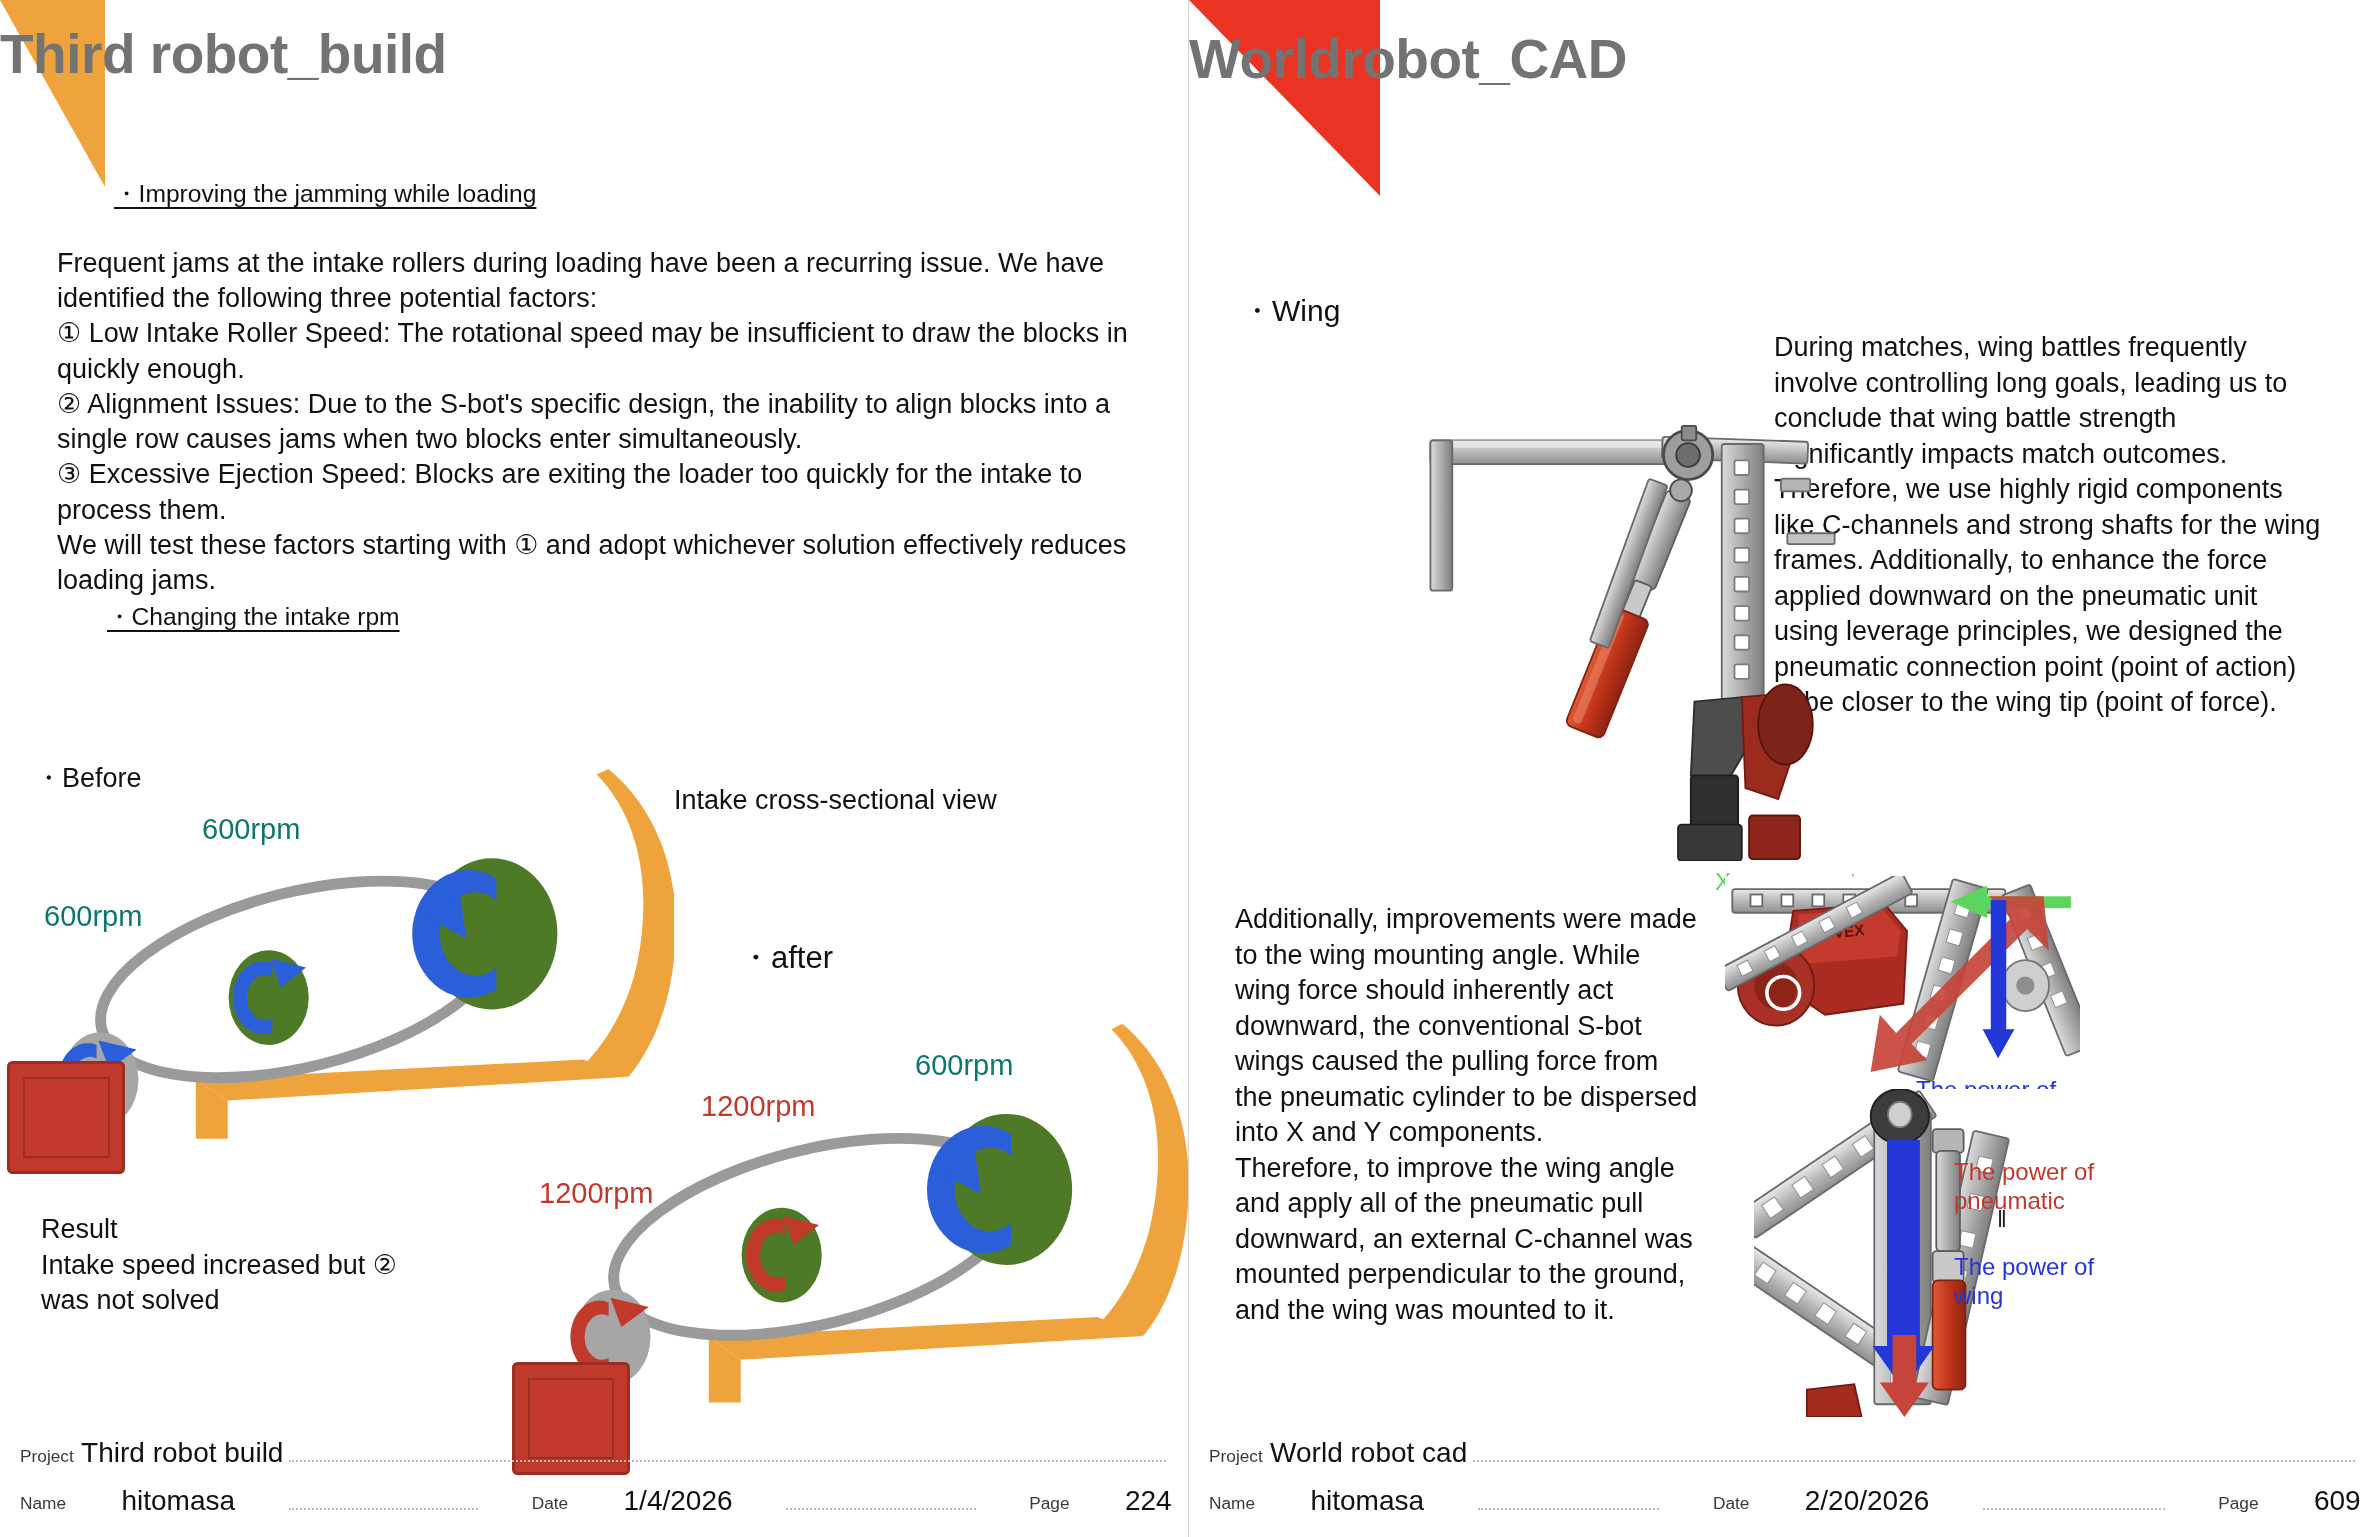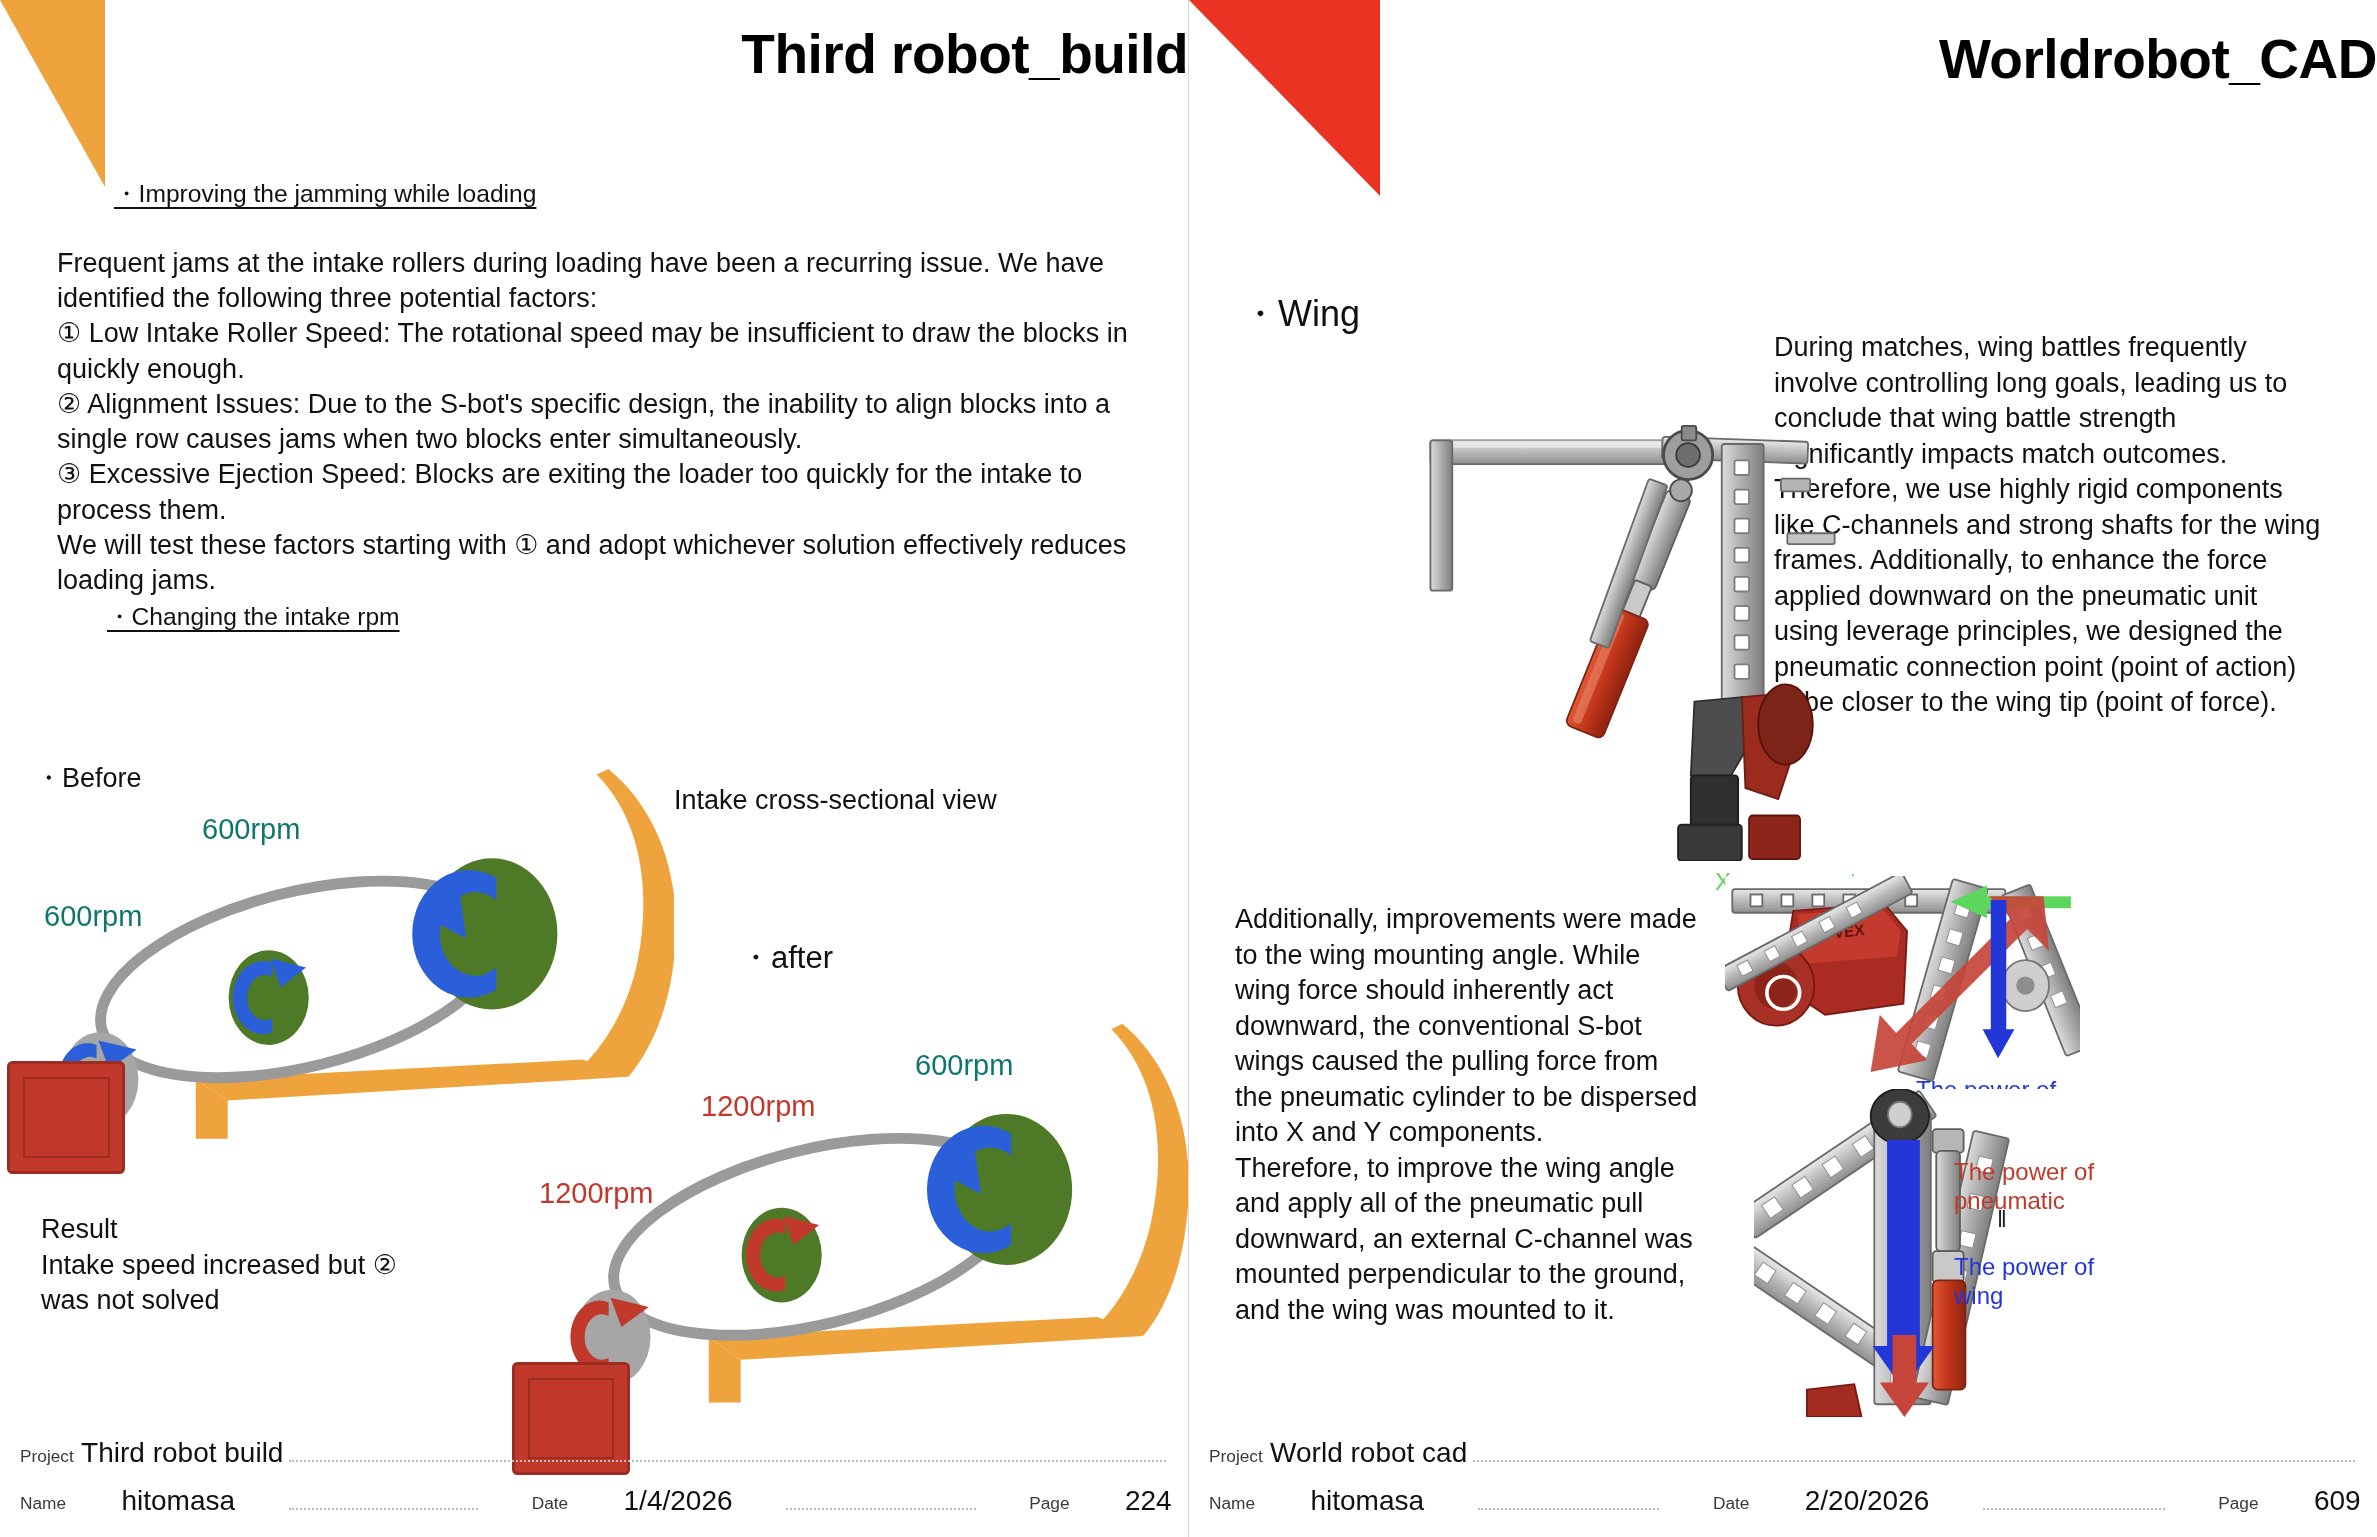--- a/index.html
+++ b/index.html
@@ -6,21 +6,21 @@
   body{width:2377px;height:1538px;font-family:"Liberation Sans",sans-serif;overflow:hidden;}
   .spread{position:relative;width:2377px;height:1538px;background:#fff;display:flex;}
   .page{position:relative;width:1189px;height:1538px;background:#fff;overflow:hidden;}
   .page.left{border-right:0.9px solid #d8d8d8;}
 
   
   .corner-tri{position:absolute;top:0;left:0;width:0;height:0;border-style:solid;}
   .corner-left{border-width:187px 0 0 105px;border-color:#EFA33C transparent transparent transparent;}
   .corner-right{border-width:196px 0 0 191px;border-color:#EA3323 transparent transparent transparent;}
 
-  .page-title{position:absolute;width:100%;text-align:right;font-weight:bold;color:#000000;
+  .page-title{position:absolute;width:100%;text-align:left;font-weight:bold;color:#737373;
     letter-spacing:-0.5px;}
   .title-left{top:22px;font-size:55px;}
   .title-right{top:27px;font-size:55px;}
 
   .underline-head{text-decoration:underline;text-underline-offset:4.6px;}
 
   .txt{position:absolute;color:#111;line-height:1.30;white-space:pre-wrap;}
 
   
   #l-sub1{left:114px;top:178px;font-size:24.6px;}
@@ -30,21 +30,21 @@
   #l-before{left:35px;top:761px;font-size:27px;}
   #l-crosslabel{left:674px;top:783px;font-size:27px;}
   #l-after{left:740px;top:938px;font-size:31px;}
   #l-result{left:41px;top:1212px;font-size:27px;line-height:1.32;}
 
   .rpm{position:absolute;font-size:29px;font-weight:400;}
   .rpm.blue{color:#0f766e;}
   .rpm.red{color:#c0392b;}
 
   
-  #r-wing{left:53px;top:291px;font-size:36px;}
+  #r-wing{left:53px;top:291px;font-size:30px;}
   #r-para1{left:585px;top:330px;width:547px;font-size:27px;line-height:1.315;}
   #r-para2{left:46px;top:902px;width:465px;font-size:27px;line-height:1.315;}
 
   .cadlabel{position:absolute;font-size:24px;line-height:1.22;}
   #lbl-xcomp{left:526px;top:867px;color:#5cd65c;font-size:24px;}
   #lbl-powwing1{left:727px;top:1075px;color:#2336d8;}
   #lbl-powpneu{left:765px;top:1157px;color:#c0392b;}
   #lbl-eq{left:808px;top:1204px;color:#222;font-size:24px;}
   #lbl-powwing2{left:765px;top:1252px;color:#2336d8;}
 

